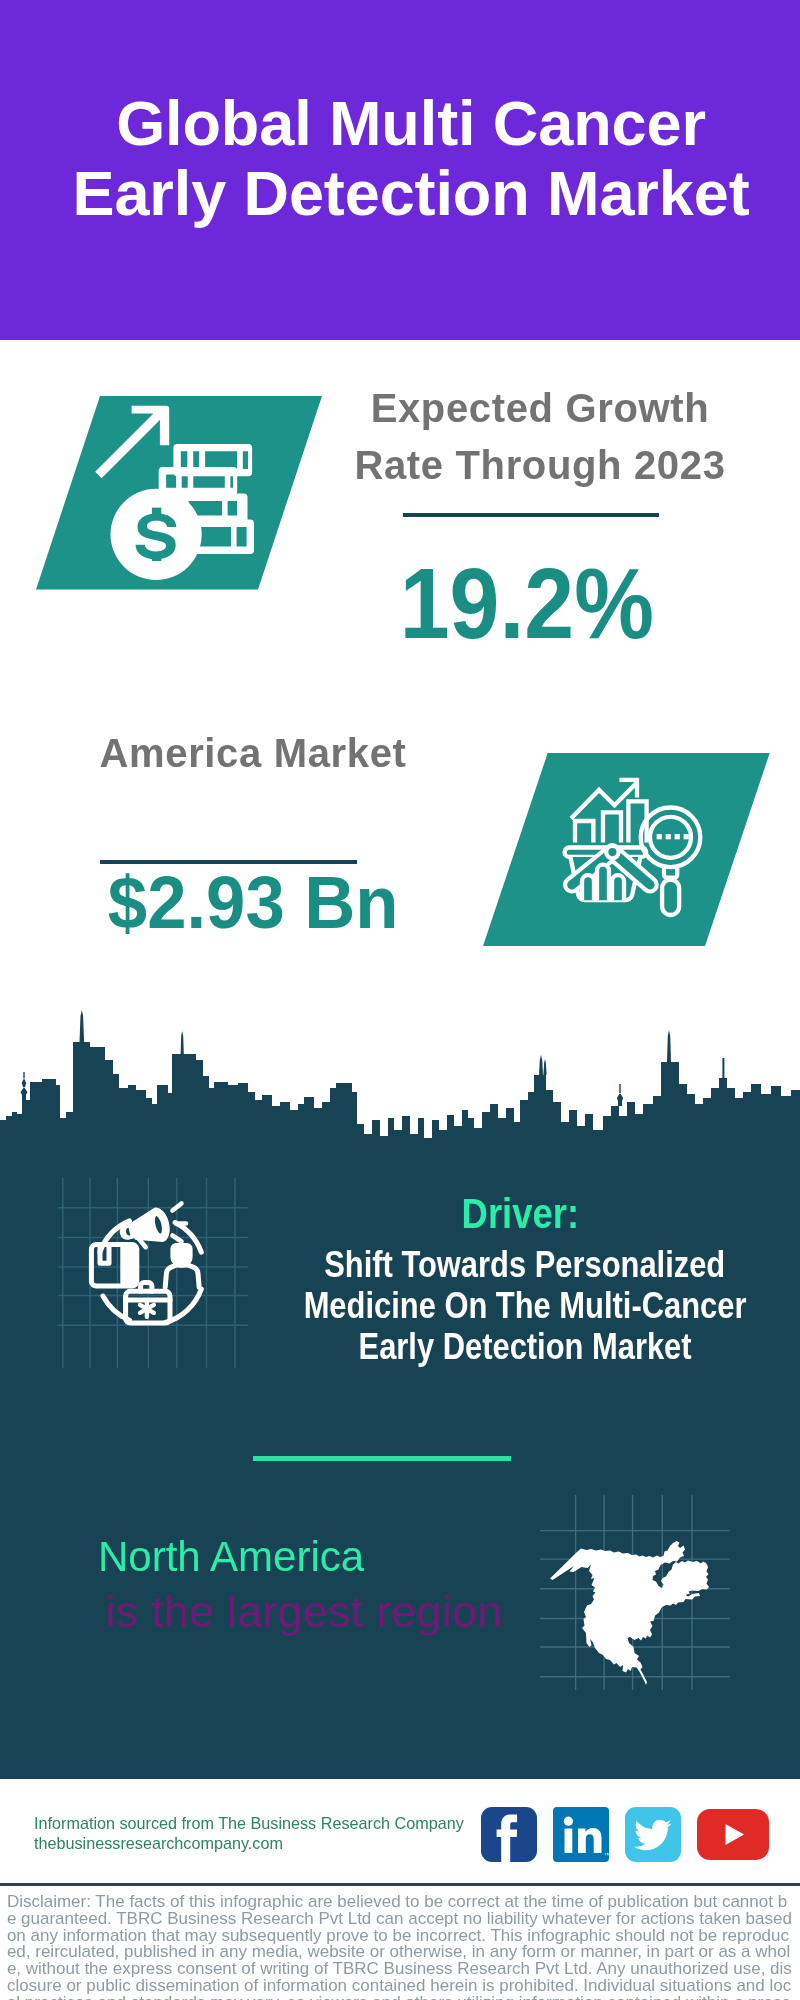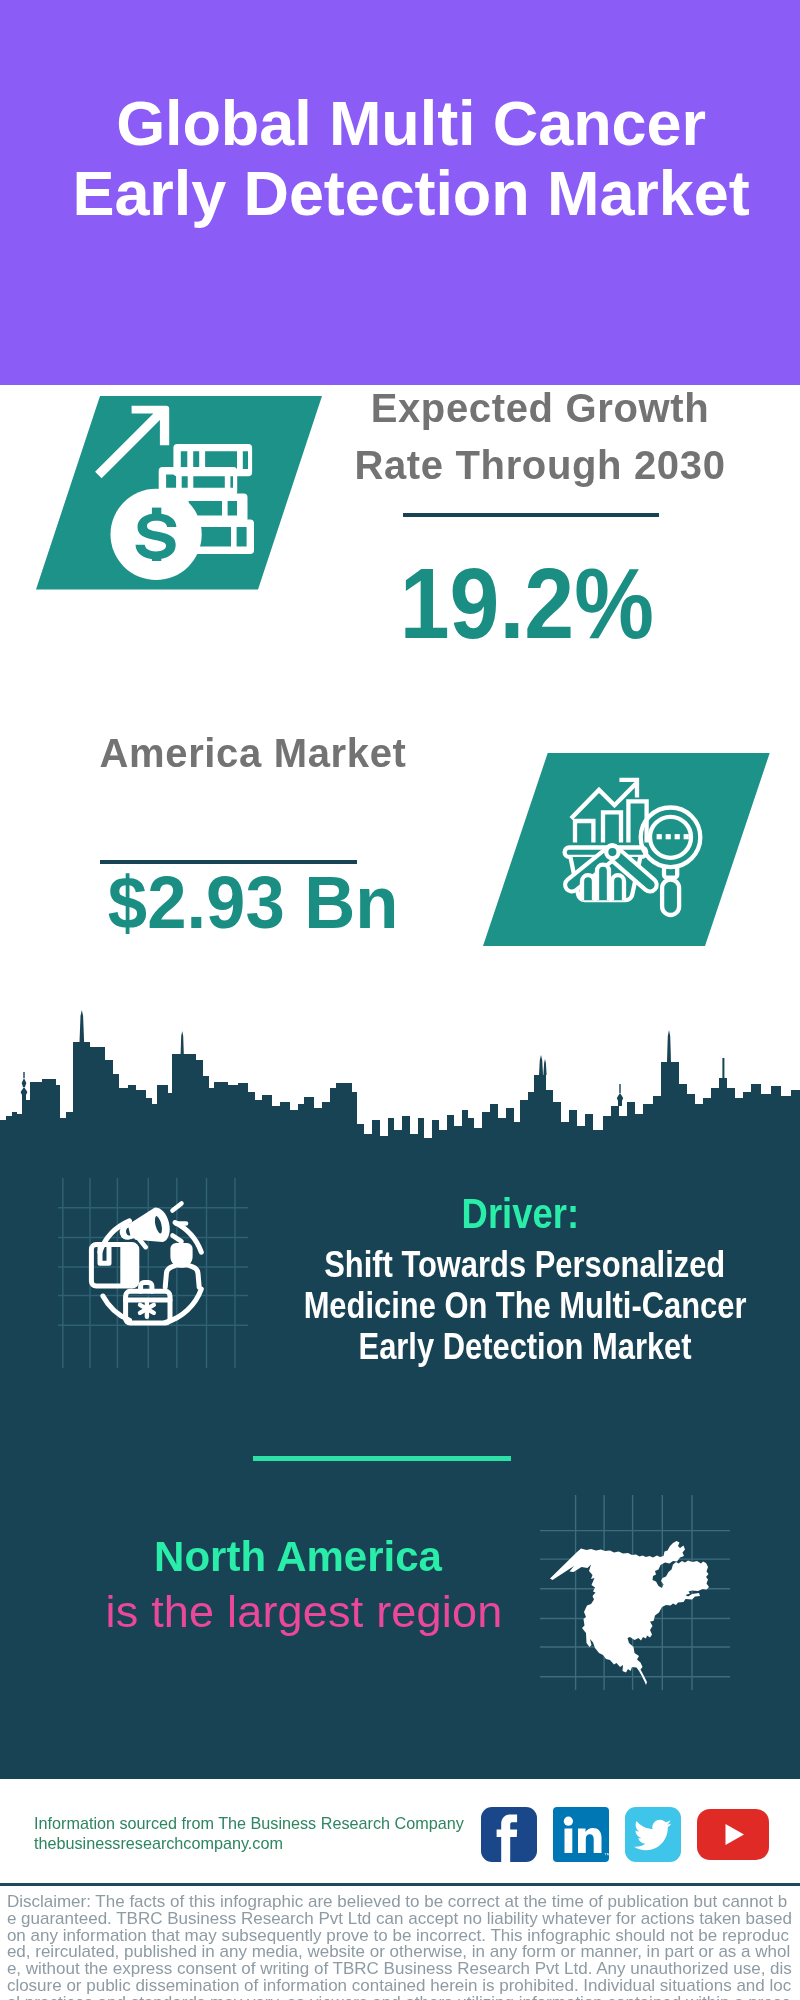--- a/index.html
+++ b/index.html
@@ -2,21 +2,21 @@
 <html><head>
 <meta charset="utf-8">
 <style>
   * { margin:0; padding:0; box-sizing:border-box; }
   html,body { width:800px; height:2000px; }
   body { font-family:"Liberation Sans", sans-serif; background:#ffffff; overflow:hidden;
          -webkit-font-smoothing:antialiased; }
   .page { position:relative; width:800px; height:2000px; background:#fff; overflow:hidden; }
 
   
-  .header { position:absolute; left:0; top:0; width:800px; height:385px; background:#8b5cf6; }
+  .header { position:absolute; left:0; top:0; width:800px; height:340px; background:#6d28d9; }
   .header-title { position:absolute; left:11px; top:0; width:800px; text-align:center;
       color:#ffffff; font-size:63px; font-weight:bold; letter-spacing:-0.1px; }
   .header-title .l1 { position:absolute; left:0; top:94px; width:800px; line-height:58px; }
   .header-title .l2 { position:absolute; left:0; top:164px; width:800px; line-height:58px; }
 
   
   .stat-title { position:absolute; color:#737373; font-weight:bold; font-size:40px;
       line-height:57px; text-align:center; letter-spacing:0.65px; }
   .stat-rule { position:absolute; background:#174354; height:4px; }
   .stat-value { position:absolute; color:#1b8e83; font-weight:bold;
@@ -28,23 +28,23 @@
   
   .darkband { position:absolute; left:0; top:1145px; width:800px; height:634px; background:#174354; }
   .skyline { position:absolute; left:0; top:1010px; width:800px; height:140px; display:block; }
 
   .driver-label { position:absolute; color:#29eda8; font-weight:bold; font-size:43px;
       line-height:43px; text-align:center; white-space:nowrap; }
   .driver-text { position:absolute; color:#ffffff; font-weight:bold; font-size:36px;
       line-height:41px; text-align:center; white-space:nowrap; }
   .driver-text span { display:inline-block; transform:scaleX(0.858); transform-origin:center; }
   .green-rule { position:absolute; background:#2de0a5; height:5px; }
-  .region-title { position:absolute; color:#29eda8; font-weight:bold; font-size:42px;
-      line-height:42px; text-align:center; white-space:nowrap; }
-  .region-text { position:absolute; color:#ec4899; font-size:45px; line-height:47px;
+  .region-title { position:absolute; color:#29eda8; font-weight:normal; font-size:42px;
+      line-height:42px; text-align:left; white-space:nowrap; }
+  .region-text { position:absolute; color:#701a75; font-size:45px; line-height:47px;
       text-align:center; white-space:nowrap; letter-spacing:0.2px; }
 
   
   .footer { position:absolute; left:0; top:1779px; width:800px; height:221px; background:#fff;padding-left:15px; }
   .src-text { position:absolute; color:#2d8561; font-size:16.2px; line-height:20px; white-space:nowrap; }
   .social-row { position:absolute; display:flex; align-items:center; gap:16px; }
   .disc-rule { position:absolute; left:0; width:800px; height:3px; background:#1d4a5c; }
   .disclaimer { position:absolute; color:#8e9ba3; font-size:17px; line-height:16.8px; text-align:left; word-break:break-all; }
 </style>
 </head>
@@ -93,21 +93,21 @@
             <rect x="51.9" y="111.6" width="9.4" height="8.0"></rect>
             <rect x="51.9" y="157.4" width="9.4" height="7.6"></rect>
             <path d="M56.6,117.6 c-11.8,0 -19.1,5.5 -19.1,13.4 0,7.3 5.2,10.8 17.2,12.9 8.7,1.5 11.4,2.9 11.4,5.9 0,3.5 -3.9,5.6 -10.3,5.6 -6.6,0 -10.6,-2.5 -11.0,-6.6 l-9.3,0 c0.4,8.8 8.0,14.5 20.3,14.5 12.3,0 19.9,-5.5 19.9,-14.2 0,-7.7 -5.2,-11.2 -17.4,-13.4 -9.1,-1.6 -11.3,-2.9 -11.3,-5.8 0,-3.2 3.8,-5.2 9.8,-5.2 6.1,0 9.9,2.4 10.3,6.3 l9.3,0 c-0.4,-8.2 -7.7,-13.4 -19.8,-13.4 z"></path>
           </g>
         </g>
       </g>
     </svg>
   </div>
   <div class="stat-title" style="left:340px; top:380px; width:400px;">
     <div>Expected Growth</div>
-    <div>Rate Through 2030</div>
+    <div>Rate Through 2023</div>
   </div>
   <div class="stat-rule" style="left:403px; top:513px; width:256px;"></div>
   <div class="stat-value" style="left:327px; top:545px; width:400px; font-size:100px; line-height:100px;"><span style="transform:scaleX(0.896);">19.2%</span></div>
 
   <div class="stat-title" style="left:53px; top:725px; width:400px;">
     <div>America Market</div>
   </div>
   <div class="stat-rule" style="left:100px; top:860px; width:257px;"></div>
   <div class="stat-value" style="left:53px; top:858px; width:400px; font-size:74px; line-height:74px;"><span style="transform:scaleX(0.955);">$2.93 Bn</span></div>
   <div class="para" style="left:483px; top:753px;">

